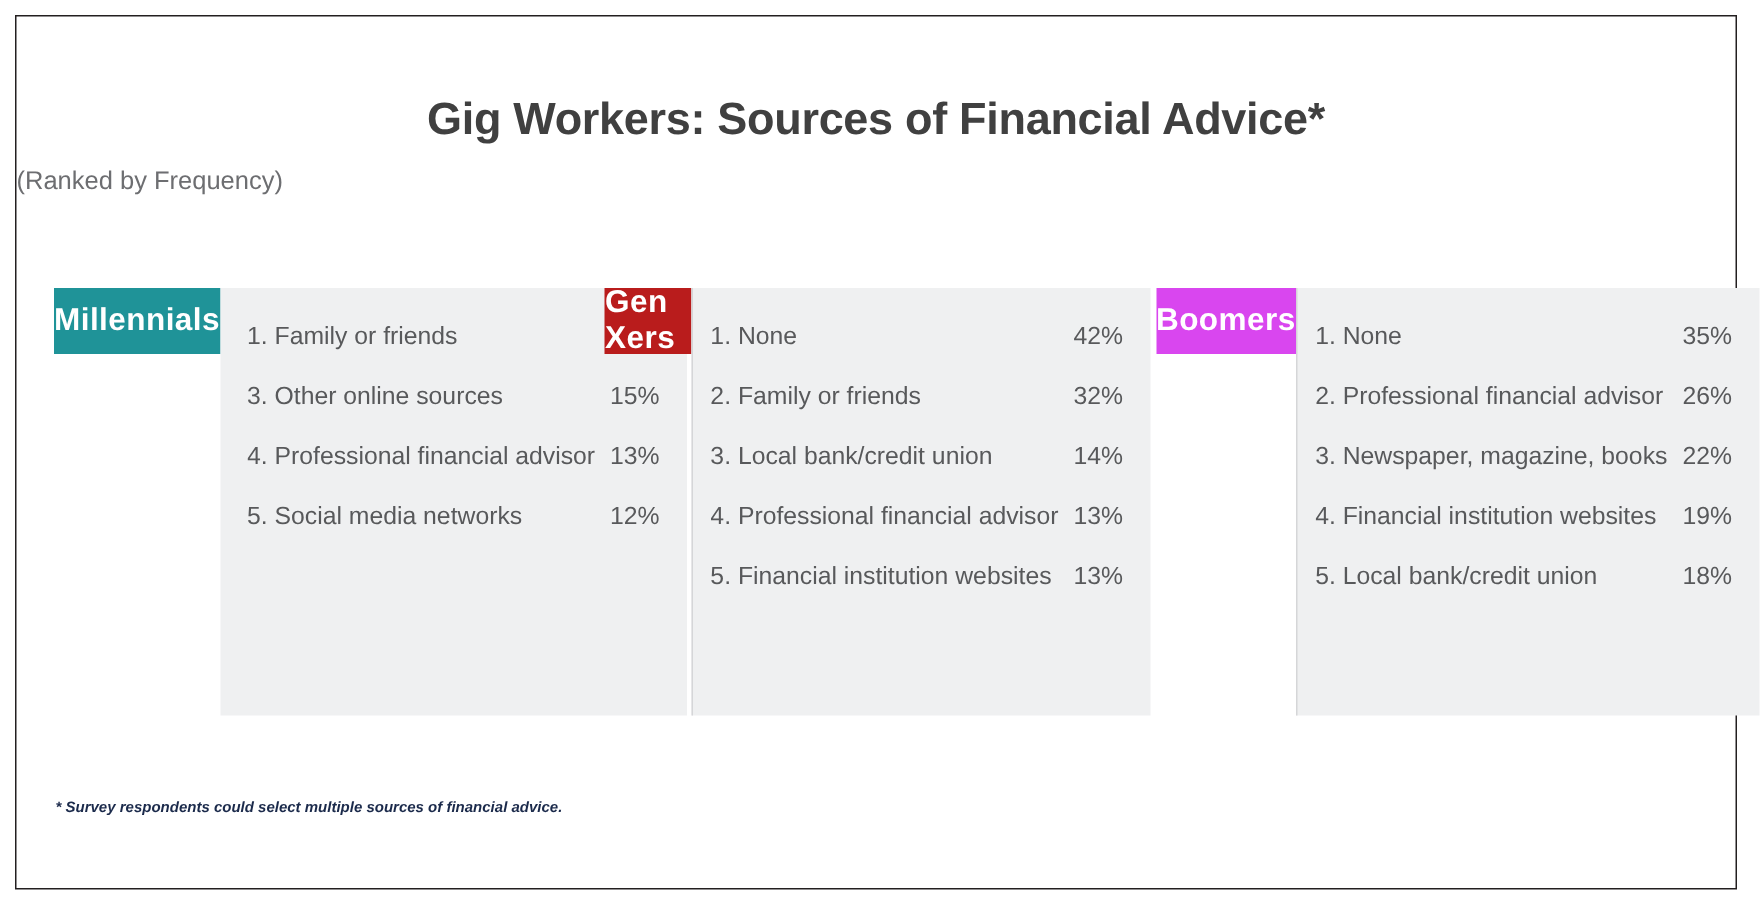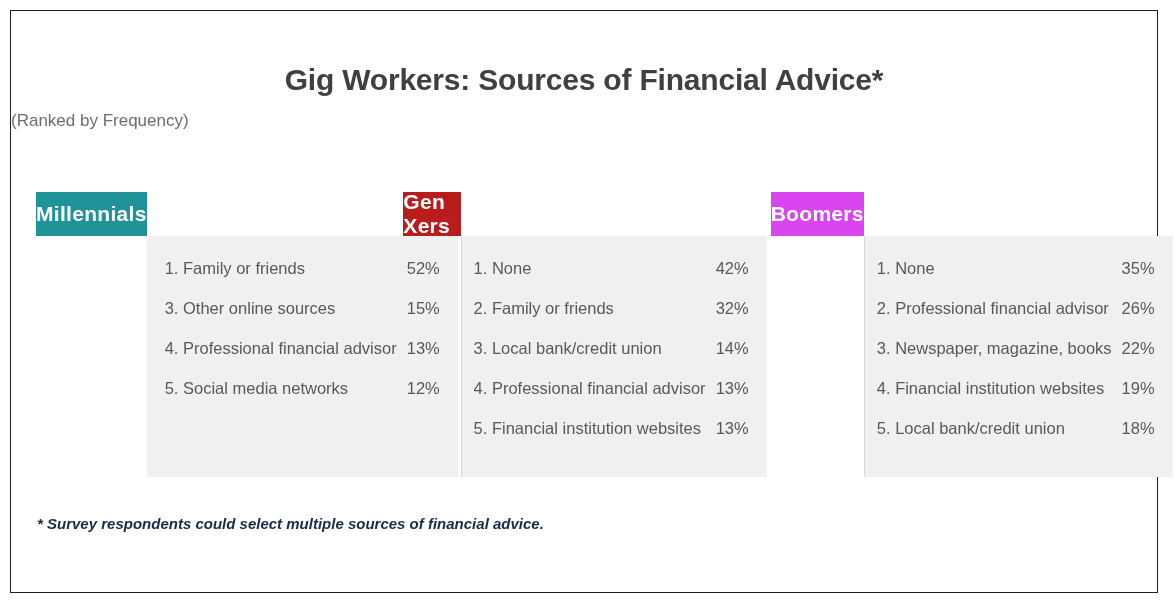--- a/index.html
+++ b/index.html
@@ -77,21 +77,20 @@
     letter-spacing: 0.3px;
   }
 
   .col-body {
     flex: 1 1 auto;
     background: #eff0f1;
     padding: 23px 18px 14px 18px;
     box-sizing: border-box;
     display: flex;
     flex-direction: column;
-    margin-top: 44px;
   }
 
   .col-body.divider-left {
     border-left: 1px solid #d5d6d8;
     padding-left: 12px;
   }
 
   .row {
     display: flex;
     align-items: baseline;
@@ -110,22 +109,22 @@
   .row-value {
     font-size: 16.5px;
     color: #58595b;
     padding-left: 10px;
     text-align: right;
   }
 
   .footnote {
     position: absolute;
     left: 26px;
-    top: 504px;
-    font-size: 15px;
+    top: 522px;
+    font-size: 10px;
     font-weight: bold;
     font-style: italic;
     color: #1b2a4b;
     white-space: nowrap;
   }
 </style>
 </head>
 <body>
 
 <div id="infographic">

